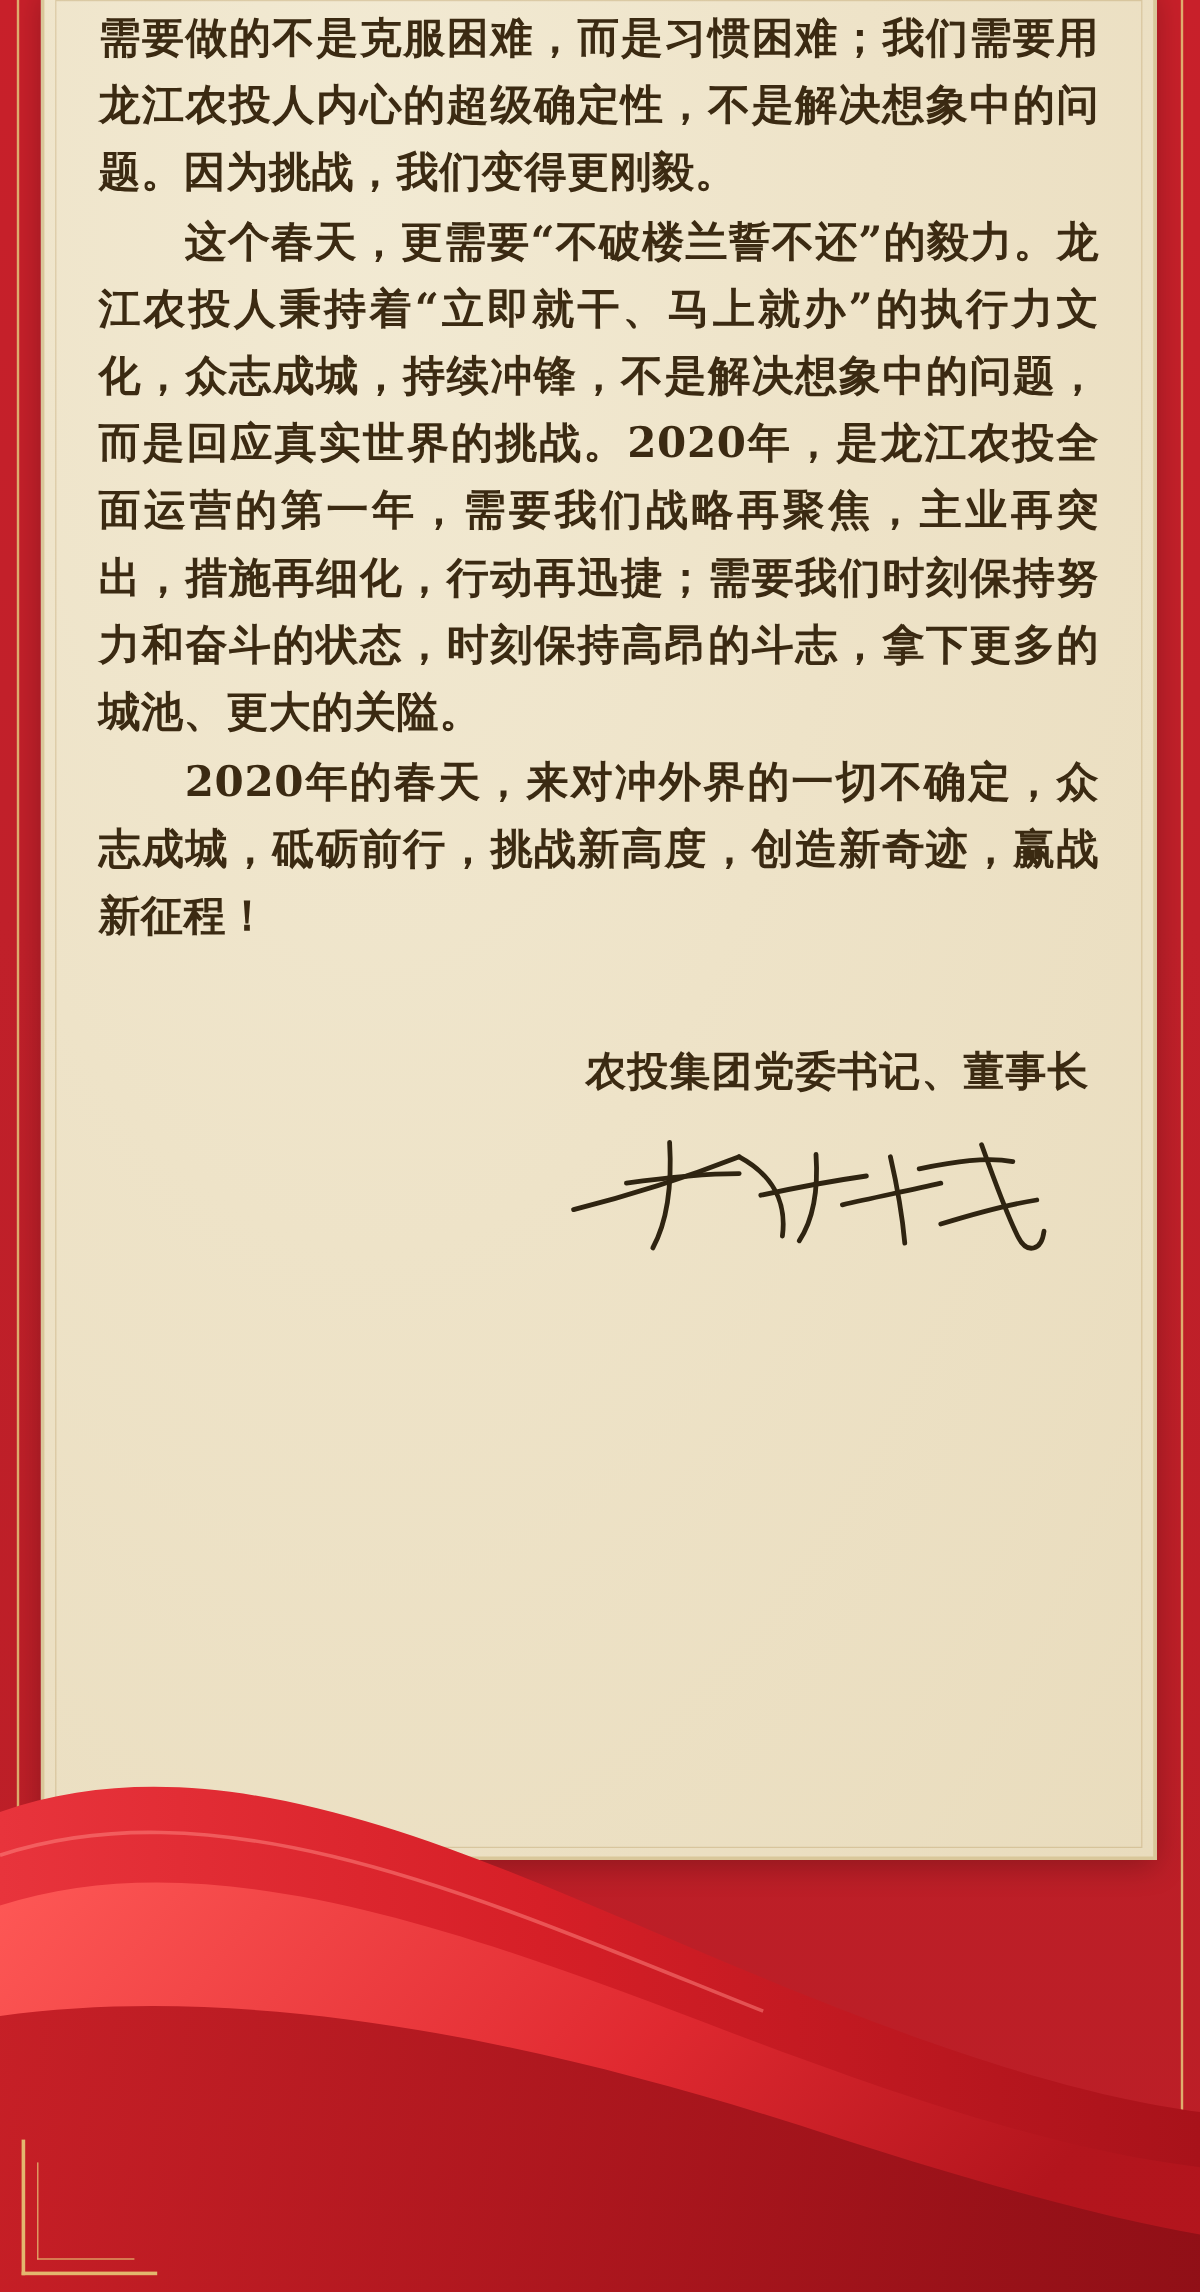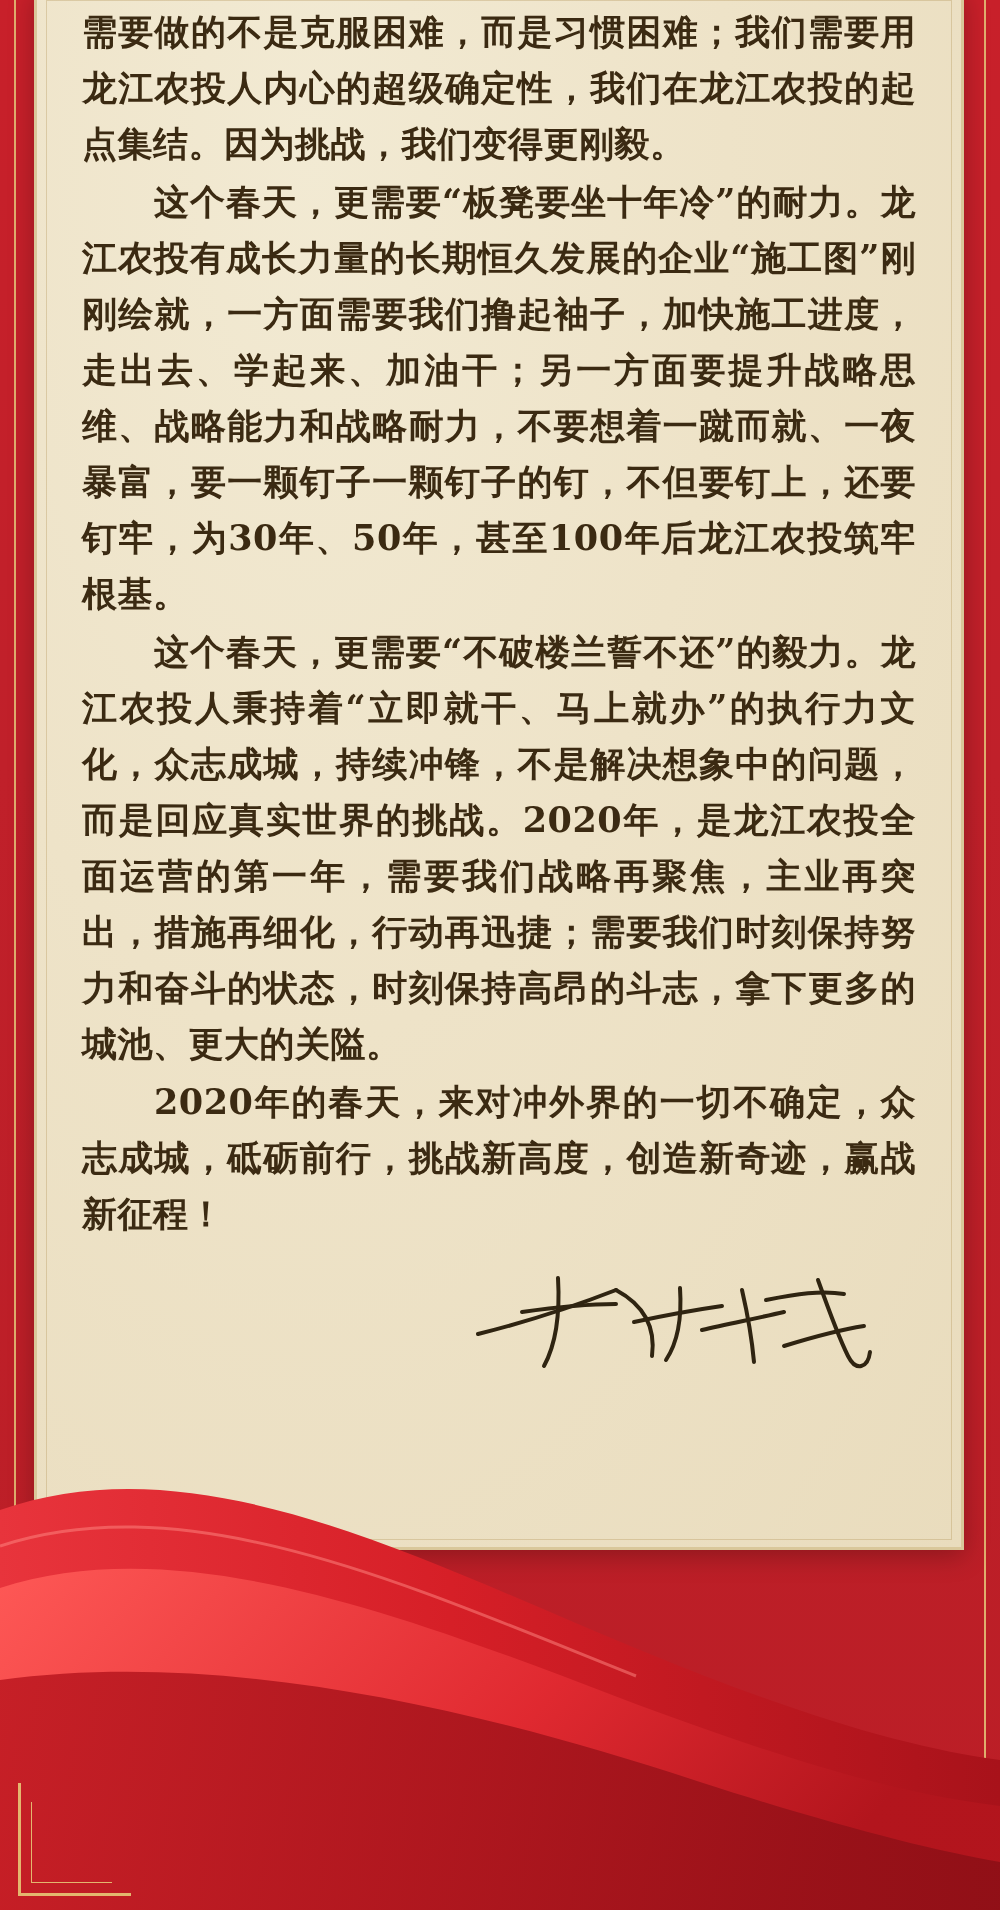--- a/index.html
+++ b/index.html
@@ -133,26 +133,26 @@
 <body>
 
 <div class="poster">
 
   <div class="gold-border"></div>
 
   <div class="paper">
     <div class="paper-inner">
 
       <div class="body-text">
-        <p>需要做的不是克服困难，而是习惯困难；我们需要用龙江农投人内心的超级确定性，我们在龙江农投的起点集结。因为挑战，我们变得更刚毅。</p>
-        <p class="indent">这个春天，更需要“板凳要坐十年冷”的耐力。龙江农投有成长力量的长期恒久发展的企业“施工图”刚刚绘就，一方面需要我们撸起袖子，加快施工进度，走出去、学起来、加油干；另一方面要提升战略思维、战略能力和战略耐力，不要想着一蹴而就、一夜暴富，要一颗钉子一颗钉子的钉，不但要钉上，还要钉牢，为30年、50年，甚至100年后龙江农投筑牢根基。</p>
+        <p>需要做的不是克服困难，而是习惯困难；我们需要用龙江农投人内心的超级确定性，不是解决想象中的问题。因为挑战，我们变得更刚毅。</p>
         <p class="indent">这个春天，更需要“不破楼兰誓不还”的毅力。龙江农投人秉持着“立即就干、马上就办”的执行力文化，众志成城，持续冲锋，不是解决想象中的问题，而是回应真实世界的挑战。2020年，是龙江农投全面运营的第一年，需要我们战略再聚焦，主业再突出，措施再细化，行动再迅捷；需要我们时刻保持努力和奋斗的状态，时刻保持高昂的斗志，拿下更多的城池、更大的关隘。</p>
         <p class="indent">2020年的春天，来对冲外界的一切不确定，众志成城，砥砺前行，挑战新高度，创造新奇迹，赢战新征程！</p>
       </div>
 
+      <div class="sign-title">农投集团党委书记、董事长</div>
 
       <div class="signature-wrap">
         <svg width="420" height="120" viewBox="0 0 420 120" aria-hidden="true">
           <g fill="none" stroke="#2f2411" stroke-width="4" stroke-linecap="round" stroke-linejoin="round">
             <path d="M12 74 C60 62, 104 48, 150 30"></path>
             <path d="M92 18 C94 52, 90 84, 78 106"></path>
             <path d="M56 52 C84 48, 118 44, 150 44"></path>
             <path d="M150 30 C176 44, 190 66, 186 96"></path>
             <path d="M168 62 C196 56, 228 50, 256 46"></path>
             <path d="M214 28 C216 58, 212 82, 200 100"></path>

